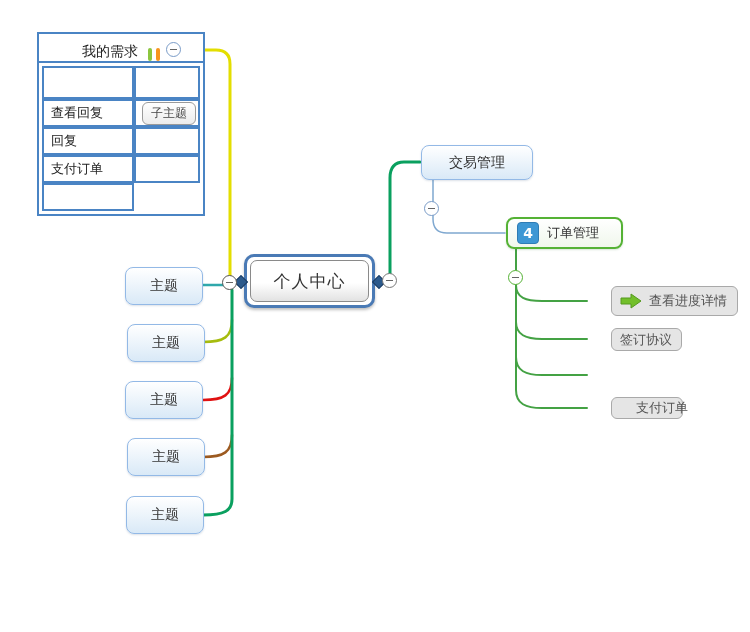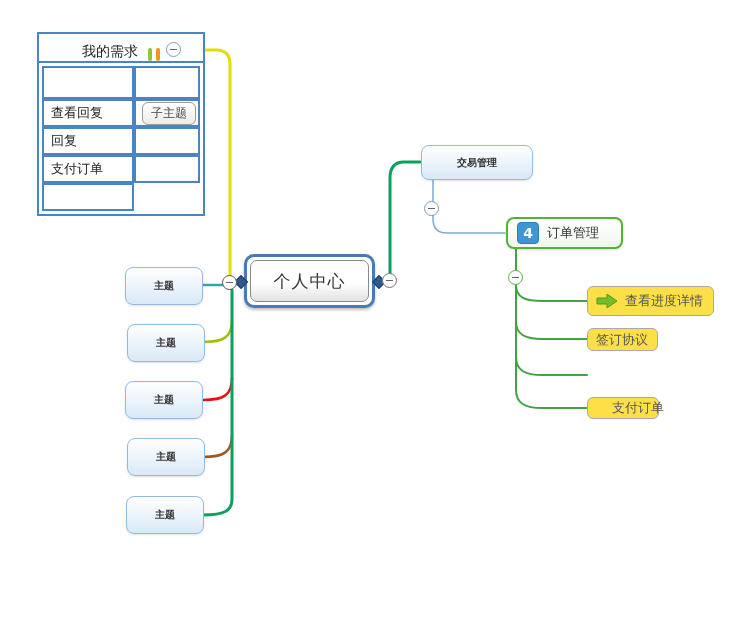--- a/index.html
+++ b/index.html
@@ -20,25 +20,25 @@
   .req-cell{border:2px solid #4a84c4;box-sizing:border-box;display:flex;align-items:center;
             font-size:13px;color:#222;padding-left:7px;min-height:28px;background:#fff;}
   .req-cell.r0{min-height:33px;}
   .req-cell.center{justify-content:center;padding-left:4px;}
   .subtopic{border:1.5px solid #9a9a9a;border-radius:6px;background:linear-gradient(#ffffff,#ececec);
             font-size:12px;color:#444;padding:2px 8px;white-space:nowrap;}
 
   
   .blue-node{position:absolute;border:1.5px solid #93b9e6;border-radius:8px;
              background:linear-gradient(#ffffff,#d9e9f7);display:flex;align-items:center;
-             justify-content:center;font-size:10px;color:#333;z-index:2;
-             box-shadow:0 1px 2px rgba(60,90,130,.18);box-sizing:border-box;font-weight:bold;}
-  .leaf-node{position:absolute;border:1.5px solid #a9a9a9;border-radius:6px;background:#fde047;
+             justify-content:center;font-size:14px;color:#333;z-index:2;
+             box-shadow:0 1px 2px rgba(60,90,130,.18);box-sizing:border-box;}
+  .leaf-node{position:absolute;border:1.5px solid #a9a9a9;border-radius:6px;background:#e5e5e5;
              display:flex;align-items:center;font-size:13px;color:#555;padding:0 8px;
-             box-sizing:border-box;z-index:2;gap:7px;white-space:nowrap;}
+             box-sizing:border-box;z-index:2;gap:7px;white-space:nowrap;margin-left:24px;}
 
   
   .root-outer{position:absolute;left:244px;top:254px;width:131px;height:54px;
               border:3px solid #4a7ab5;border-radius:10px;box-sizing:border-box;z-index:2;
               background:#fff;box-shadow:0 2px 3px rgba(0,0,0,.25);text-decoration:underline;}
   .root-inner{position:absolute;left:3px;top:3px;right:3px;bottom:3px;border:1px solid #8a8a8a;
               border-radius:7px;background:linear-gradient(#ffffff 55%,#e2e2e2);
               display:flex;align-items:center;justify-content:center;
               font-size:17px;color:#333;letter-spacing:1px;}
   .diamond{position:absolute;width:8px;height:8px;background:#2c5a8c;border:1px solid #1d3d63;

